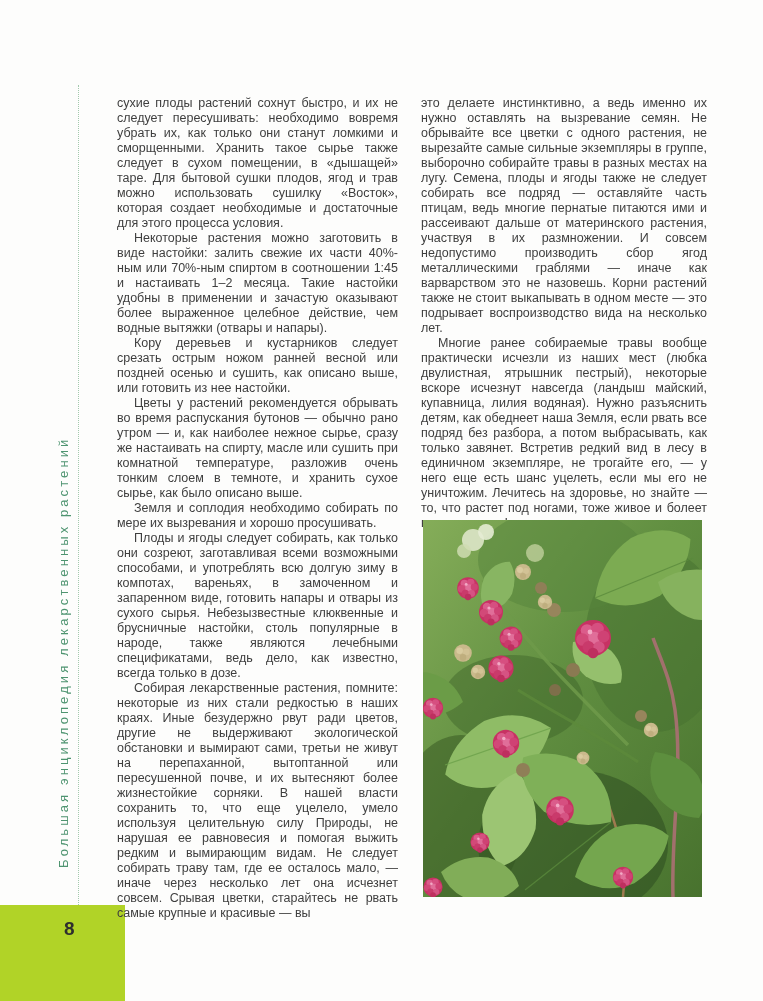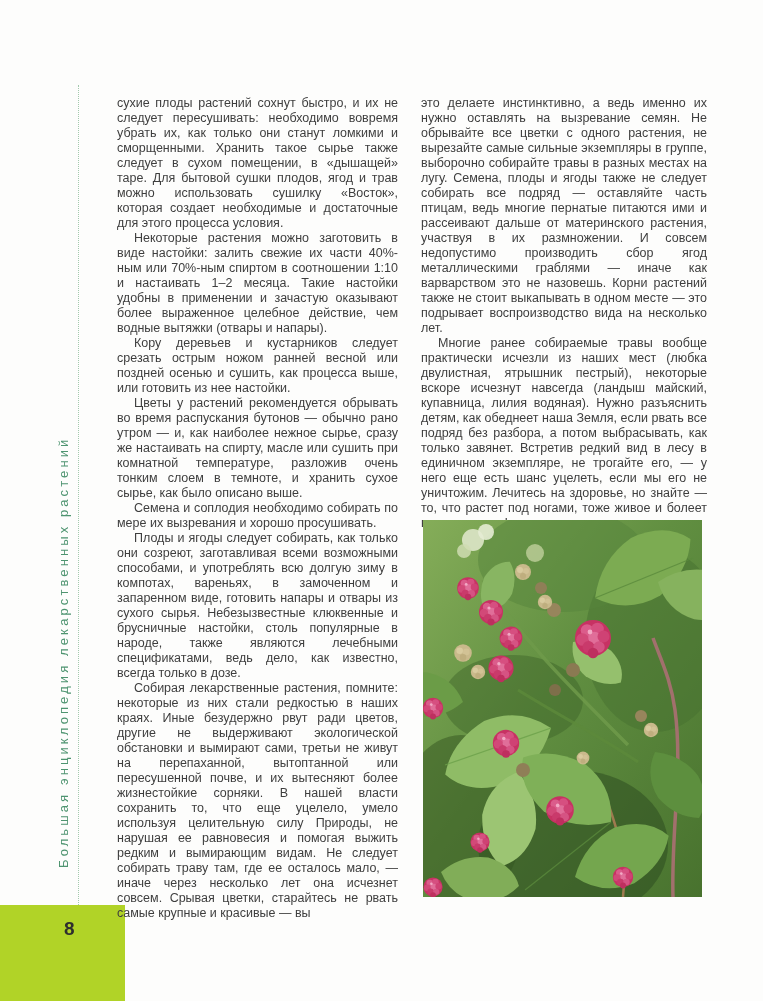--- a/index.html
+++ b/index.html
@@ -58,24 +58,24 @@
   <div class="dotted-rule"></div>
 
   <div class="sidebar-title">Большая энциклопедия лекарственных растений</div>
 
   <div class="footer-bar">
     <span class="page-number">8</span>
   </div>
 
   <div class="col col-left">
     <p class="first">сухие плоды растений сохнут быстро, и их не следует пересушивать: необходимо вовремя убрать их, как только они станут ломкими и сморщенными. Хранить такое сырье также следует в сухом помещении, в «дышащей» таре. Для бытовой сушки плодов, ягод и трав можно использовать сушилку «Восток», которая создает необходимые и достаточные для этого процесса условия.</p>
-    <p>Некоторые растения можно заготовить в виде настойки: залить свежие их части 40%-ным или 70%-ным спиртом в соотношении 1:10 и настаивать 1–2 месяца. Такие настойки удобны в применении и зачастую оказывают более выраженное целебное действие, чем водные вытяжки (отвары и напары).</p>
-    <p>Кору деревьев и кустарников следует срезать острым ножом ранней весной или поздней осенью и сушить, как процесса выше, или готовить из нее настойки.</p>
+    <p>Некоторые растения можно заготовить в виде настойки: залить свежие их части 40%-ным или 70%-ным спиртом в соотношении 1:45 и настаивать 1–2 месяца. Такие настойки удобны в применении и зачастую оказывают более выраженное целебное действие, чем водные вытяжки (отвары и напары).</p>
+    <p>Кору деревьев и кустарников следует срезать острым ножом ранней весной или поздней осенью и сушить, как описано выше, или готовить из нее настойки.</p>
     <p>Цветы у растений рекомендуется обрывать во время распускания бутонов — обычно рано утром — и, как наиболее нежное сырье, сразу же настаивать на спирту, масле или сушить при комнатной температуре, разложив очень тонким слоем в темноте, и хранить сухое сырье, как было описано выше.</p>
-    <p>Семена и соплодия необходимо собирать по мере их вызревания и хорошо просушивать.</p>
+    <p>Земля и соплодия необходимо собирать по мере их вызревания и хорошо просушивать.</p>
     <p>Плоды и ягоды следует собирать, как только они созреют, заготавливая всеми возможными способами, и употреблять всю долгую зиму в компотах, вареньях, в замоченном и запаренном виде, готовить напары и отвары из сухого сырья. Небезызвестные клюквенные и брусничные настойки, столь популярные в народе, также являются лечебными спецификатами, ведь дело, как известно, всегда только в дозе.</p>
     <p>Собирая лекарственные растения, помните: некоторые из них стали редкостью в наших краях. Иные безудержно рвут ради цветов, другие не выдерживают экологической обстановки и вымирают сами, третьи не живут на перепаханной, вытоптанной или пересушенной почве, и их вытесняют более жизнестойкие сорняки. В нашей власти сохранить то, что еще уцелело, умело используя целительную силу Природы, не нарушая ее равновесия и помогая выжить редким и вымирающим видам. Не следует собирать траву там, где ее осталось мало, — иначе через несколько лет она исчезнет совсем. Срывая цветки, старайтесь не рвать самые крупные и красивые — вы</p>
   </div>
 
   <div class="col col-right">
     <p class="first">это делаете инстинктивно, а ведь именно их нужно оставлять на вызревание семян. Не обрывайте все цветки с одного растения, не вырезайте самые сильные экземпляры в группе, выборочно собирайте травы в разных местах на лугу. Семена, плоды и ягоды также не следует собирать все подряд — оставляйте часть птицам, ведь многие пернатые питаются ими и рассеивают дальше от материнского растения, участвуя в их размножении. И совсем недопустимо производить сбор ягод металлическими граблями — иначе как варварством это не назовешь. Корни растений также не стоит выкапывать в одном месте — это подрывает воспроизводство вида на несколько лет.</p>
     <p>Многие ранее собираемые травы вообще практически исчезли из наших мест (любка двулистная, ятрышник пестрый), некоторые вскоре исчезнут навсегда (ландыш майский, купавница, лилия водяная). Нужно разъяснить детям, как обеднеет наша Земля, если рвать все подряд без разбора, а потом выбрасывать, как только завянет. Встретив редкий вид в лесу в единичном экземпляре, не трогайте его, — у него еще есть шанс уцелеть, если мы его не уничтожим. Лечитесь на здоровье, но знайте — то, что растет под ногами, тоже живое и болеет вместе с нами!</p>
   </div>
 
   <figure class="photo">

